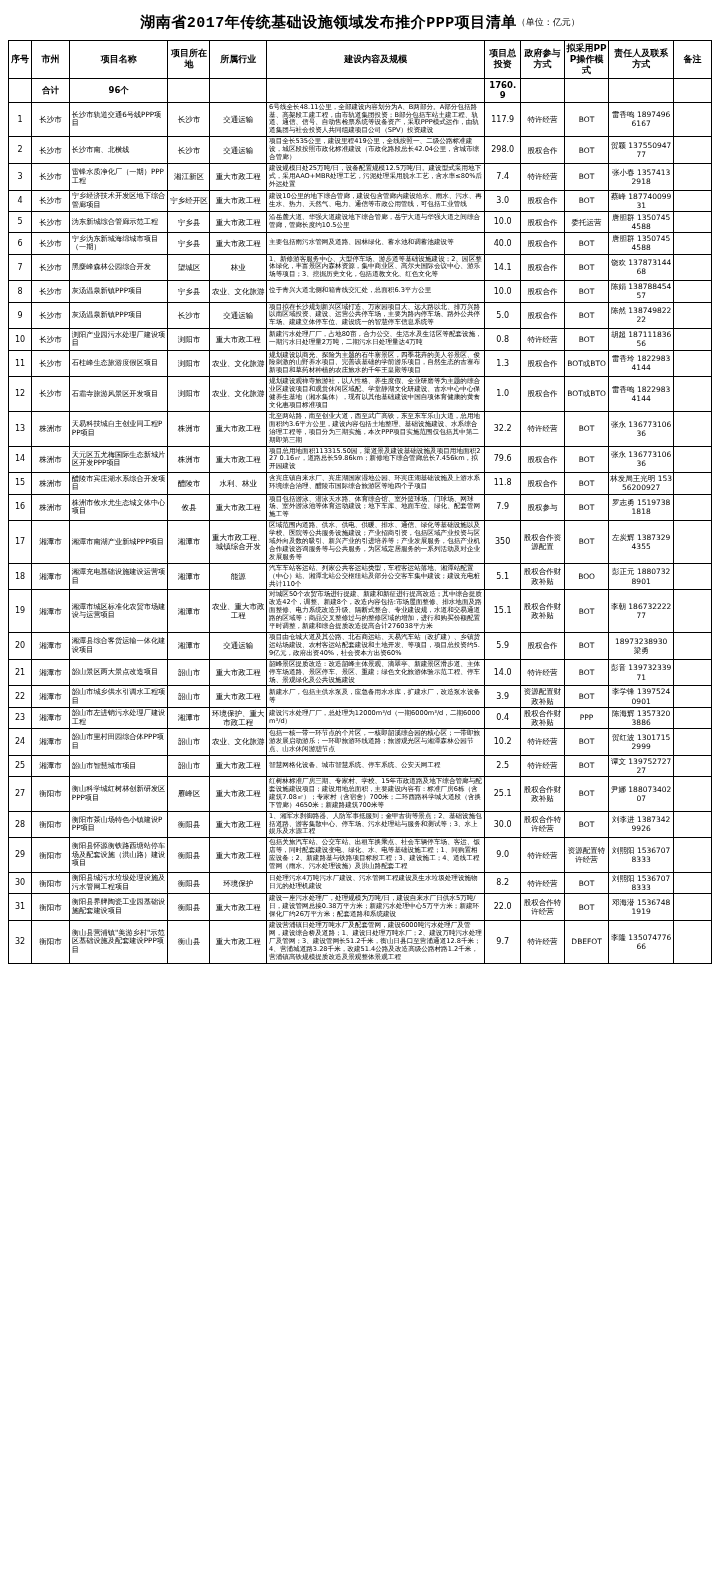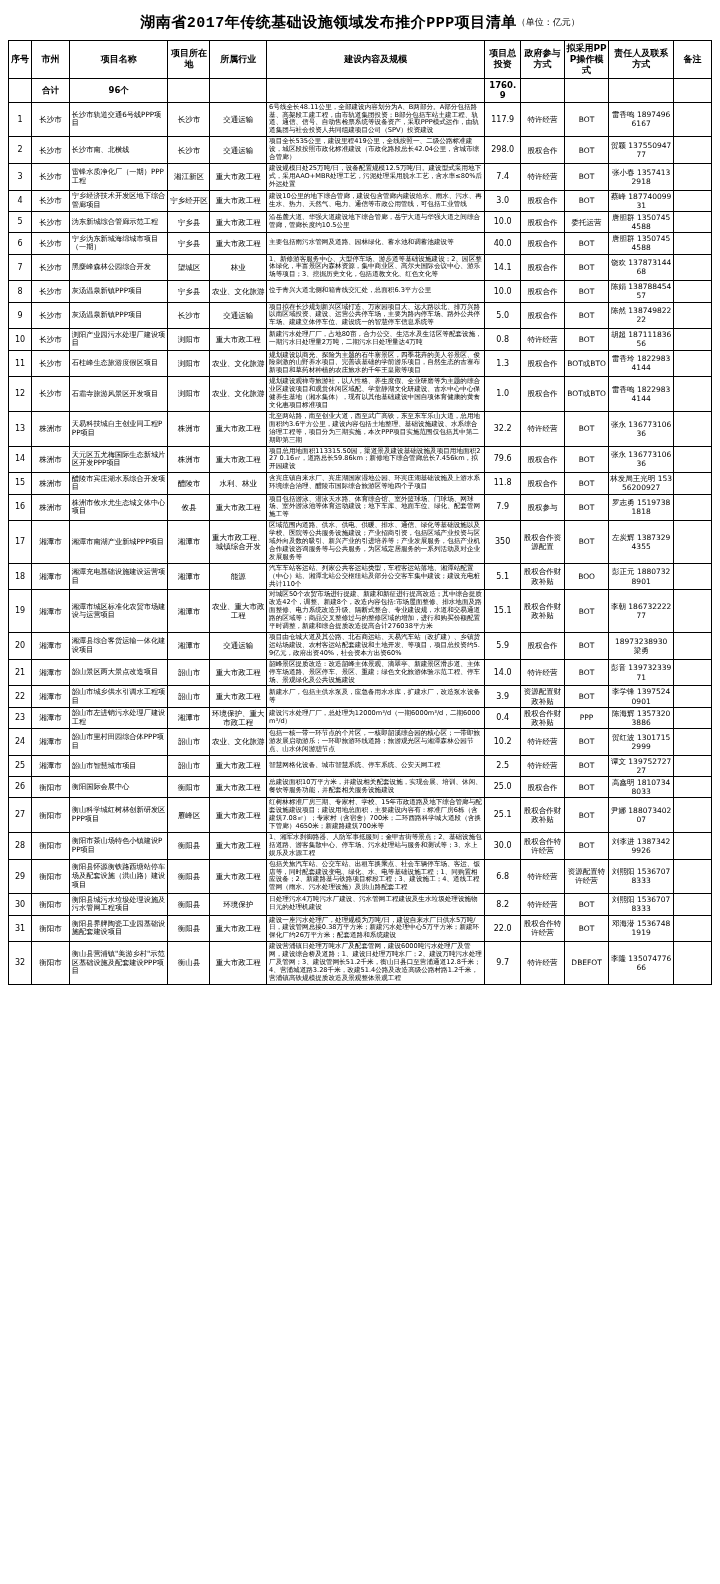--- a/index.html
+++ b/index.html
@@ -397,33 +397,20 @@
           <td>韶山市</td>
           <td>重大市政工程</td>
           <td class="desc">智慧网格化设备、城市智慧系统、停车系统、公安天网工程</td>
           <td class="num">2.5</td>
           <td>特许经营</td>
           <td>BOT</td>
           <td>谭文 13975272727</td>
           <td></td>
         </tr>
         <tr>
-          <td class="num">26</td>
-          <td>衡阳市</td>
-          <td class="name">衡阳国际会展中心</td>
-          <td>衡阳市</td>
-          <td>重大市政工程</td>
-          <td class="desc">总建设面积10万平方米，并建设相关配套设施，实现会展、培训、休闲、餐饮等服务功能，并配套相关服务设施建设</td>
-          <td class="num">25.0</td>
-          <td>股权合作</td>
-          <td>BOT</td>
-          <td>高鑫明 18107348033</td>
-          <td></td>
-        </tr>
-        <tr>
           <td class="num">27</td>
           <td>衡阳市</td>
           <td class="name">衡山科学城红树林创新研发区PPP项目</td>
           <td>雁峰区</td>
           <td>重大市政工程</td>
           <td class="desc">红树林标准厂房三期、专家村、学校、15年市政道路及地下综合管廊与配套设施建设项目；建设用地总面积，主要建设内容有：标准厂房6栋（含建筑7.08㎡）；专家村（含宿舍）700米；二环西路科学城大道段（含换下管廊）4650米；新建路建筑700米等</td>
           <td class="num">25.1</td>
           <td>股权合作财政补贴</td>
           <td>BOT</td>
           <td>尹娜 18807340207</td>
@@ -442,21 +429,21 @@
           <td>刘李进 13873429926</td>
           <td></td>
         </tr>
         <tr>
           <td class="num">29</td>
           <td>衡阳市</td>
           <td class="name">衡阳县怀源衡铁路西塘站停车场及配套设施（洪山路）建设项目</td>
           <td>衡阳县</td>
           <td>重大市政工程</td>
           <td class="desc">包括关旅汽车站、公交车站、出租车换乘点、社会车辆停车场、客运、饭店等，同时配套建设变电、绿化、水、电等基础设施工程；1、同购置相应设备；2、新建路基与铁路项目标段工程；3、建设施工；4、道线工程管网（雨水、污水处理设施）及洪山路配套工程</td>
-          <td class="num">6.8</td>
+          <td class="num">9.0</td>
           <td>特许经营</td>
           <td>资源配置特许经营</td>
           <td>刘熙阳 15367078333</td>
           <td></td>
         </tr>
         <tr>
           <td class="num">30</td>
           <td>衡阳市</td>
           <td class="name">衡阳县城污水垃圾处理设施及污水管网工程项目</td>
           <td>衡阳县</td>

